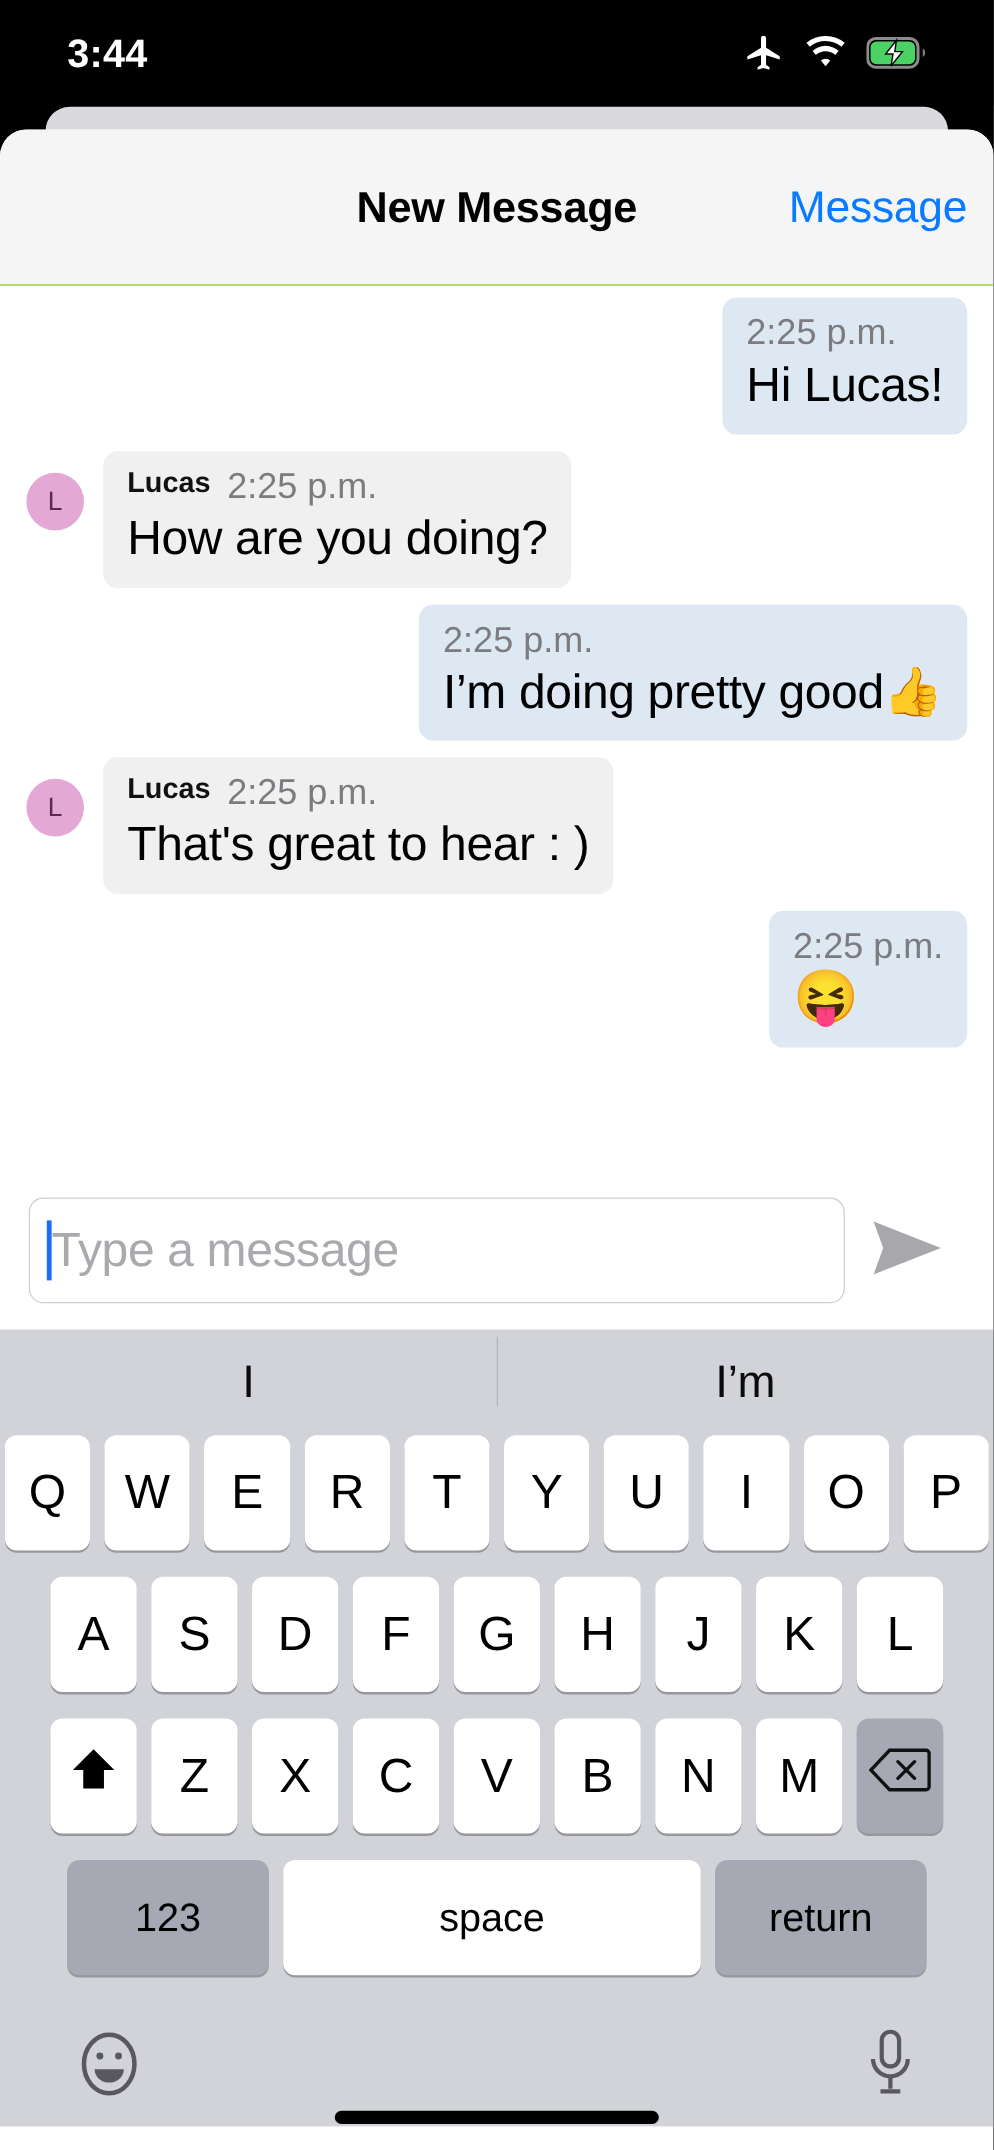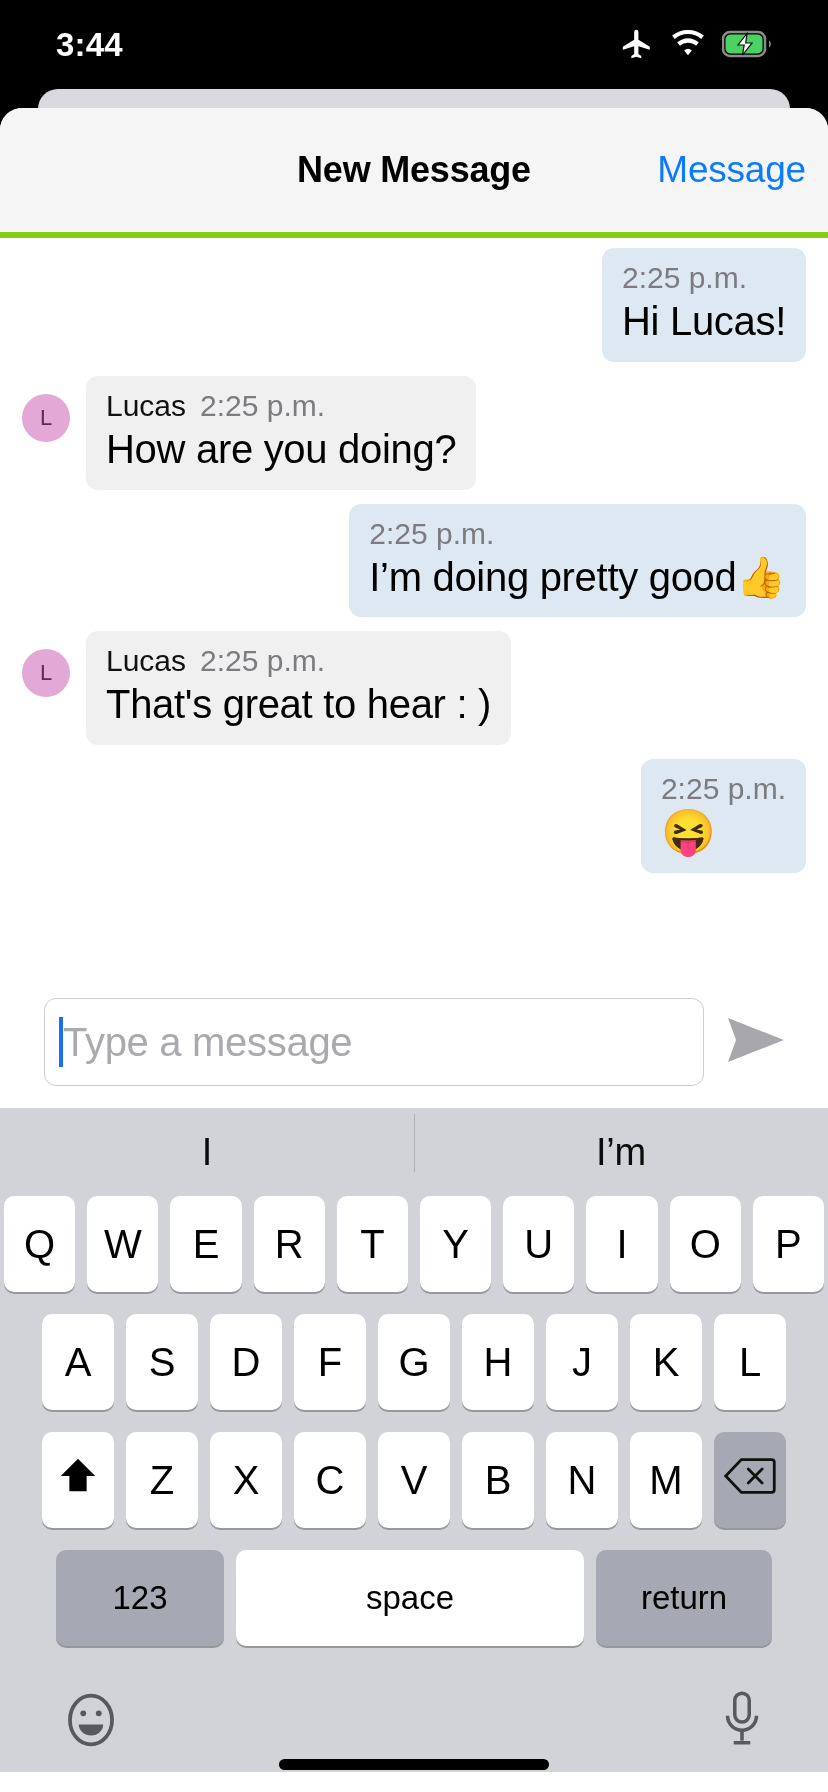--- a/index.html
+++ b/index.html
@@ -28,21 +28,21 @@
     background:#d9d9de; border-radius:20px 20px 0 0;
   }
 
   
   .sheet {
     position:absolute; left:0; top:108px; width:828px; height:1684px;
     background:#fff; border-radius:22px 22px 0 0; overflow:hidden;
   }
   .sheet-header {
     position:relative; height:130px; background:#f5f5f5;
-    border-bottom:6px solid #84cc16;
+    border-bottom:1px solid #84cc16;
     display:flex; align-items:center; justify-content:center;
   }
   .sheet-title {
     font-size:36px; font-weight:bold; color:#000; letter-spacing:-0.2px;
   }
   .cancel-btn {
     position:absolute; right:22px; top:50%; transform:translateY(-50%);
     font-size:37px; color:#0a7bff; letter-spacing:-0.2px; cursor:pointer;
   }
 
@@ -59,29 +59,29 @@
     background:#e4a8d7; color:#5b2a52;
     display:flex; align-items:center; justify-content:center;
     font-size:22px; flex:0 0 auto; margin-top:18px; margin-right:16px;
   }
 
   .bubble { border-radius:12px; padding:13px 20px 16px 20px; max-width:560px; }
   .bubble.sent { background:#dde8f3; }
   .bubble.received { background:#f0f0f0; }
 
   .meta { display:flex; align-items:flex-start; gap:14px; margin-bottom:2px; }
-  .sender { font-size:30px; font-weight:normal; color:#111; }
+  .sender { font-size:24px; font-weight:bold; color:#111; }
   .time { font-size:30px; color:#7b7b80; }
   .body { font-size:40px; color:#000; line-height:1.22; letter-spacing:-0.3px; white-space:pre-wrap; }
   .body.emoji-only { font-size:44px; line-height:1.1; }
 
   
   .composer {
     display:flex; align-items:center; gap:4px;
-    padding:20px 24px 22px 24px; background:#fff;margin-left:20px;
+    padding:20px 24px 22px 24px; background:#fff;
   }
   .input-wrap {
     flex:1 1 auto; height:88px; border:1.5px solid #cdcdd1; border-radius:12px;
     background:#fff; display:flex; align-items:center; padding:0 8px 0 14px;
     position:relative;
   }
   .caret { width:4px; height:50px; background:#1a6ef5; flex:0 0 auto; }
   .placeholder { font-size:40px; color:#a9a9ae; letter-spacing:-0.3px; }
   .send-btn {
     flex:0 0 auto; width:96px; height:88px;

